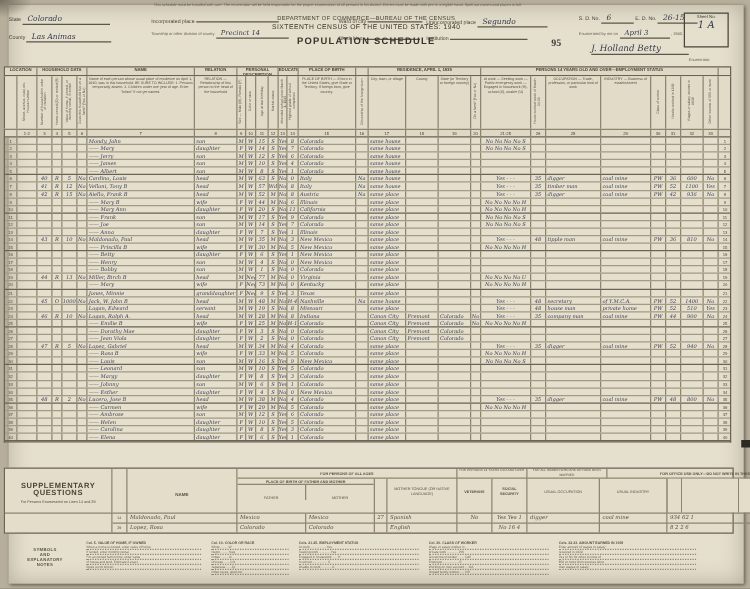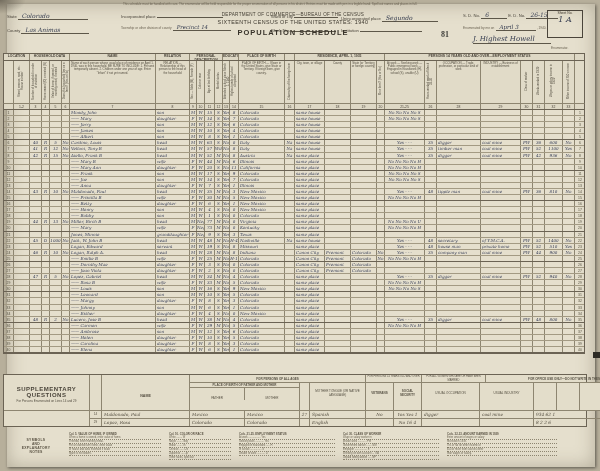--- a/index.html
+++ b/index.html
@@ -128,35 +128,35 @@
       <span class="wrt hw" style="min-width:46px;font-size:6px">Segundo</span>
     </div>
     <div class="fld" style="left:338px;top:26px">
       <span class="lbl">Institution</span>
       <span class="wrt" style="min-width:52px"></span>
     </div>
 
     <div class="title1">DEPARTMENT OF COMMERCE—BUREAU OF THE CENSUS</div>
     <div class="title2">SIXTEENTH CENSUS OF THE UNITED STATES: 1940</div>
     <div class="title3">POPULATION SCHEDULE</div>
-    <div class="stamp">81</div>
+    <div class="stamp">95</div>
 
     <div class="fld" style="left:460px;top:9px">
       <span class="lbl">S. D. No.</span>
       <span class="wrt hw" style="min-width:16px;font-size:6px">6</span>
       <span class="lbl">E. D. No.</span>
       <span class="wrt hw" style="min-width:22px;font-size:6px">26-15</span>
     </div>
     <div class="fld" style="left:460px;top:22px">
       <span class="sub">Enumerated by me on</span>
       <span class="wrt hw" style="min-width:30px;font-size:5.6px">April 3</span>
       <span class="sub">, 1940.</span>
     </div>
     <div class="fld" style="left:470px;top:33px">
-      <span class="sig-line hw" style="min-width:78px;font-size:7px">J. Highest Howell</span>
+      <span class="sig-line hw" style="min-width:78px;font-size:7px">J. Holland Betty</span>
     </div>
     <div class="fld" style="left:548px;top:43px">
       <span class="sub">Enumerator.</span>
     </div>
 
     <div class="sheetbox">
       <div class="cap">Sheet No.</div>
       <div class="val"><span class="hw" style="font-size:8px">1 A</span></div>
     </div>
   </div>

